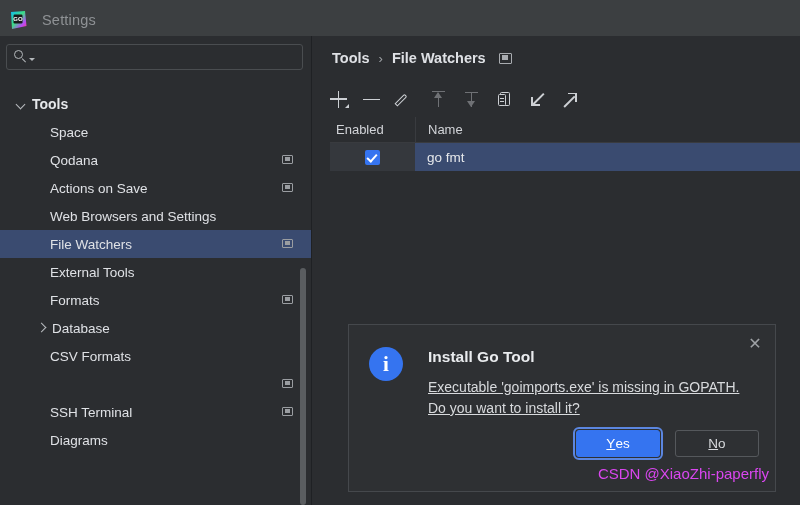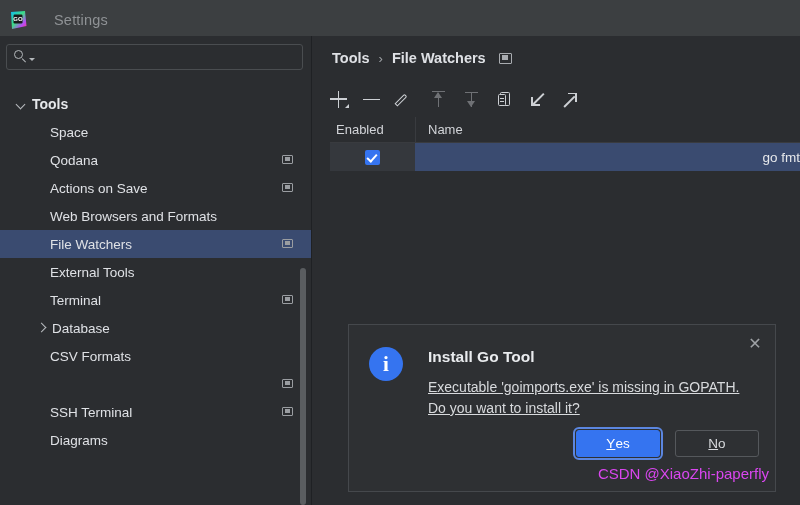--- a/index.html
+++ b/index.html
@@ -8,21 +8,21 @@
     background: #2b2d30;
     font-family: "Liberation Sans", sans-serif;
     overflow: hidden;
   }
   #root { position: relative; width: 800px; height: 505px; background: #2b2d30; }
 
   
   .titlebar {
     position: absolute; left: 0; top: 0; width: 800px; height: 39px;
     background: #3c3f41;
-    display: flex; align-items: center; gap: 26px; padding-left: 8px;
+    display: flex; align-items: center; gap: 14px; padding-left: 8px;
   }
   .app-logo { width: 20px; height: 20px; position: relative; flex: none; }
   .title-text {
     font-size: 14.5px; color: #8f9295; letter-spacing: .2px;
   }
 
   
   .sidebar {
     position: absolute; left: 0; top: 36px; width: 311px; height: 469px;
     background: #2b2d30; overflow: hidden;
@@ -188,21 +188,21 @@
   .table { margin-left: 18px; margin-top: 3px; width: 470px; }
   .thead {
     display: flex; height: 26px; align-items: center;
     border-bottom: 1px solid #393b3f; color: #d2d4d8; font-size: 13px;
   }
   .th-enabled { width: 85px; padding-left: 6px; }
   .th-divider { width: 1px; height: 26px; background: #393b3f; }
   .th-name { padding-left: 12px; }
   .trow {
     display: flex; align-items: center; height: 28px;
-    background: #3a4b70; color: #e6e8eb; font-size: 13.5px; justify-content: space-between;
+    background: #3a4b70; color: #e6e8eb; font-size: 13.5px;
   }
   .trow .cell-enabled {
     width: 85px; display: flex; justify-content: center; align-items: center;
     background: #35383d; height: 28px;
   }
   .cb {
     width: 15px; height: 15px; border-radius: 2px; background: #3574f0;
     position: relative;
   }
   .cb::after {
@@ -318,37 +318,37 @@
           </div>
 
           <div class="node">
             <div class="indent"></div>
             <div class="label">Actions on Save</div>
             <div class="badge-icon"></div>
           </div>
 
           <div class="node">
             <div class="indent"></div>
-            <div class="label">Web Browsers and Formats</div>
+            <div class="label">Web Browsers and Settings</div>
           </div>
 
           <div class="node selected">
             <div class="indent"></div>
             <div class="label">File Watchers</div>
             <div class="badge-icon"></div>
           </div>
 
           <div class="node">
             <div class="indent"></div>
             <div class="label">External Tools</div>
           </div>
 
           <div class="node">
             <div class="indent"></div>
-            <div class="label">Terminal</div>
+            <div class="label">Formats</div>
             <div class="badge-icon"></div>
           </div>
 
           <div class="node">
             <div class="indent-2"></div>
             <div class="twisty right"></div>
             <div class="label">Database</div>
           </div>
 
           <div class="node">

